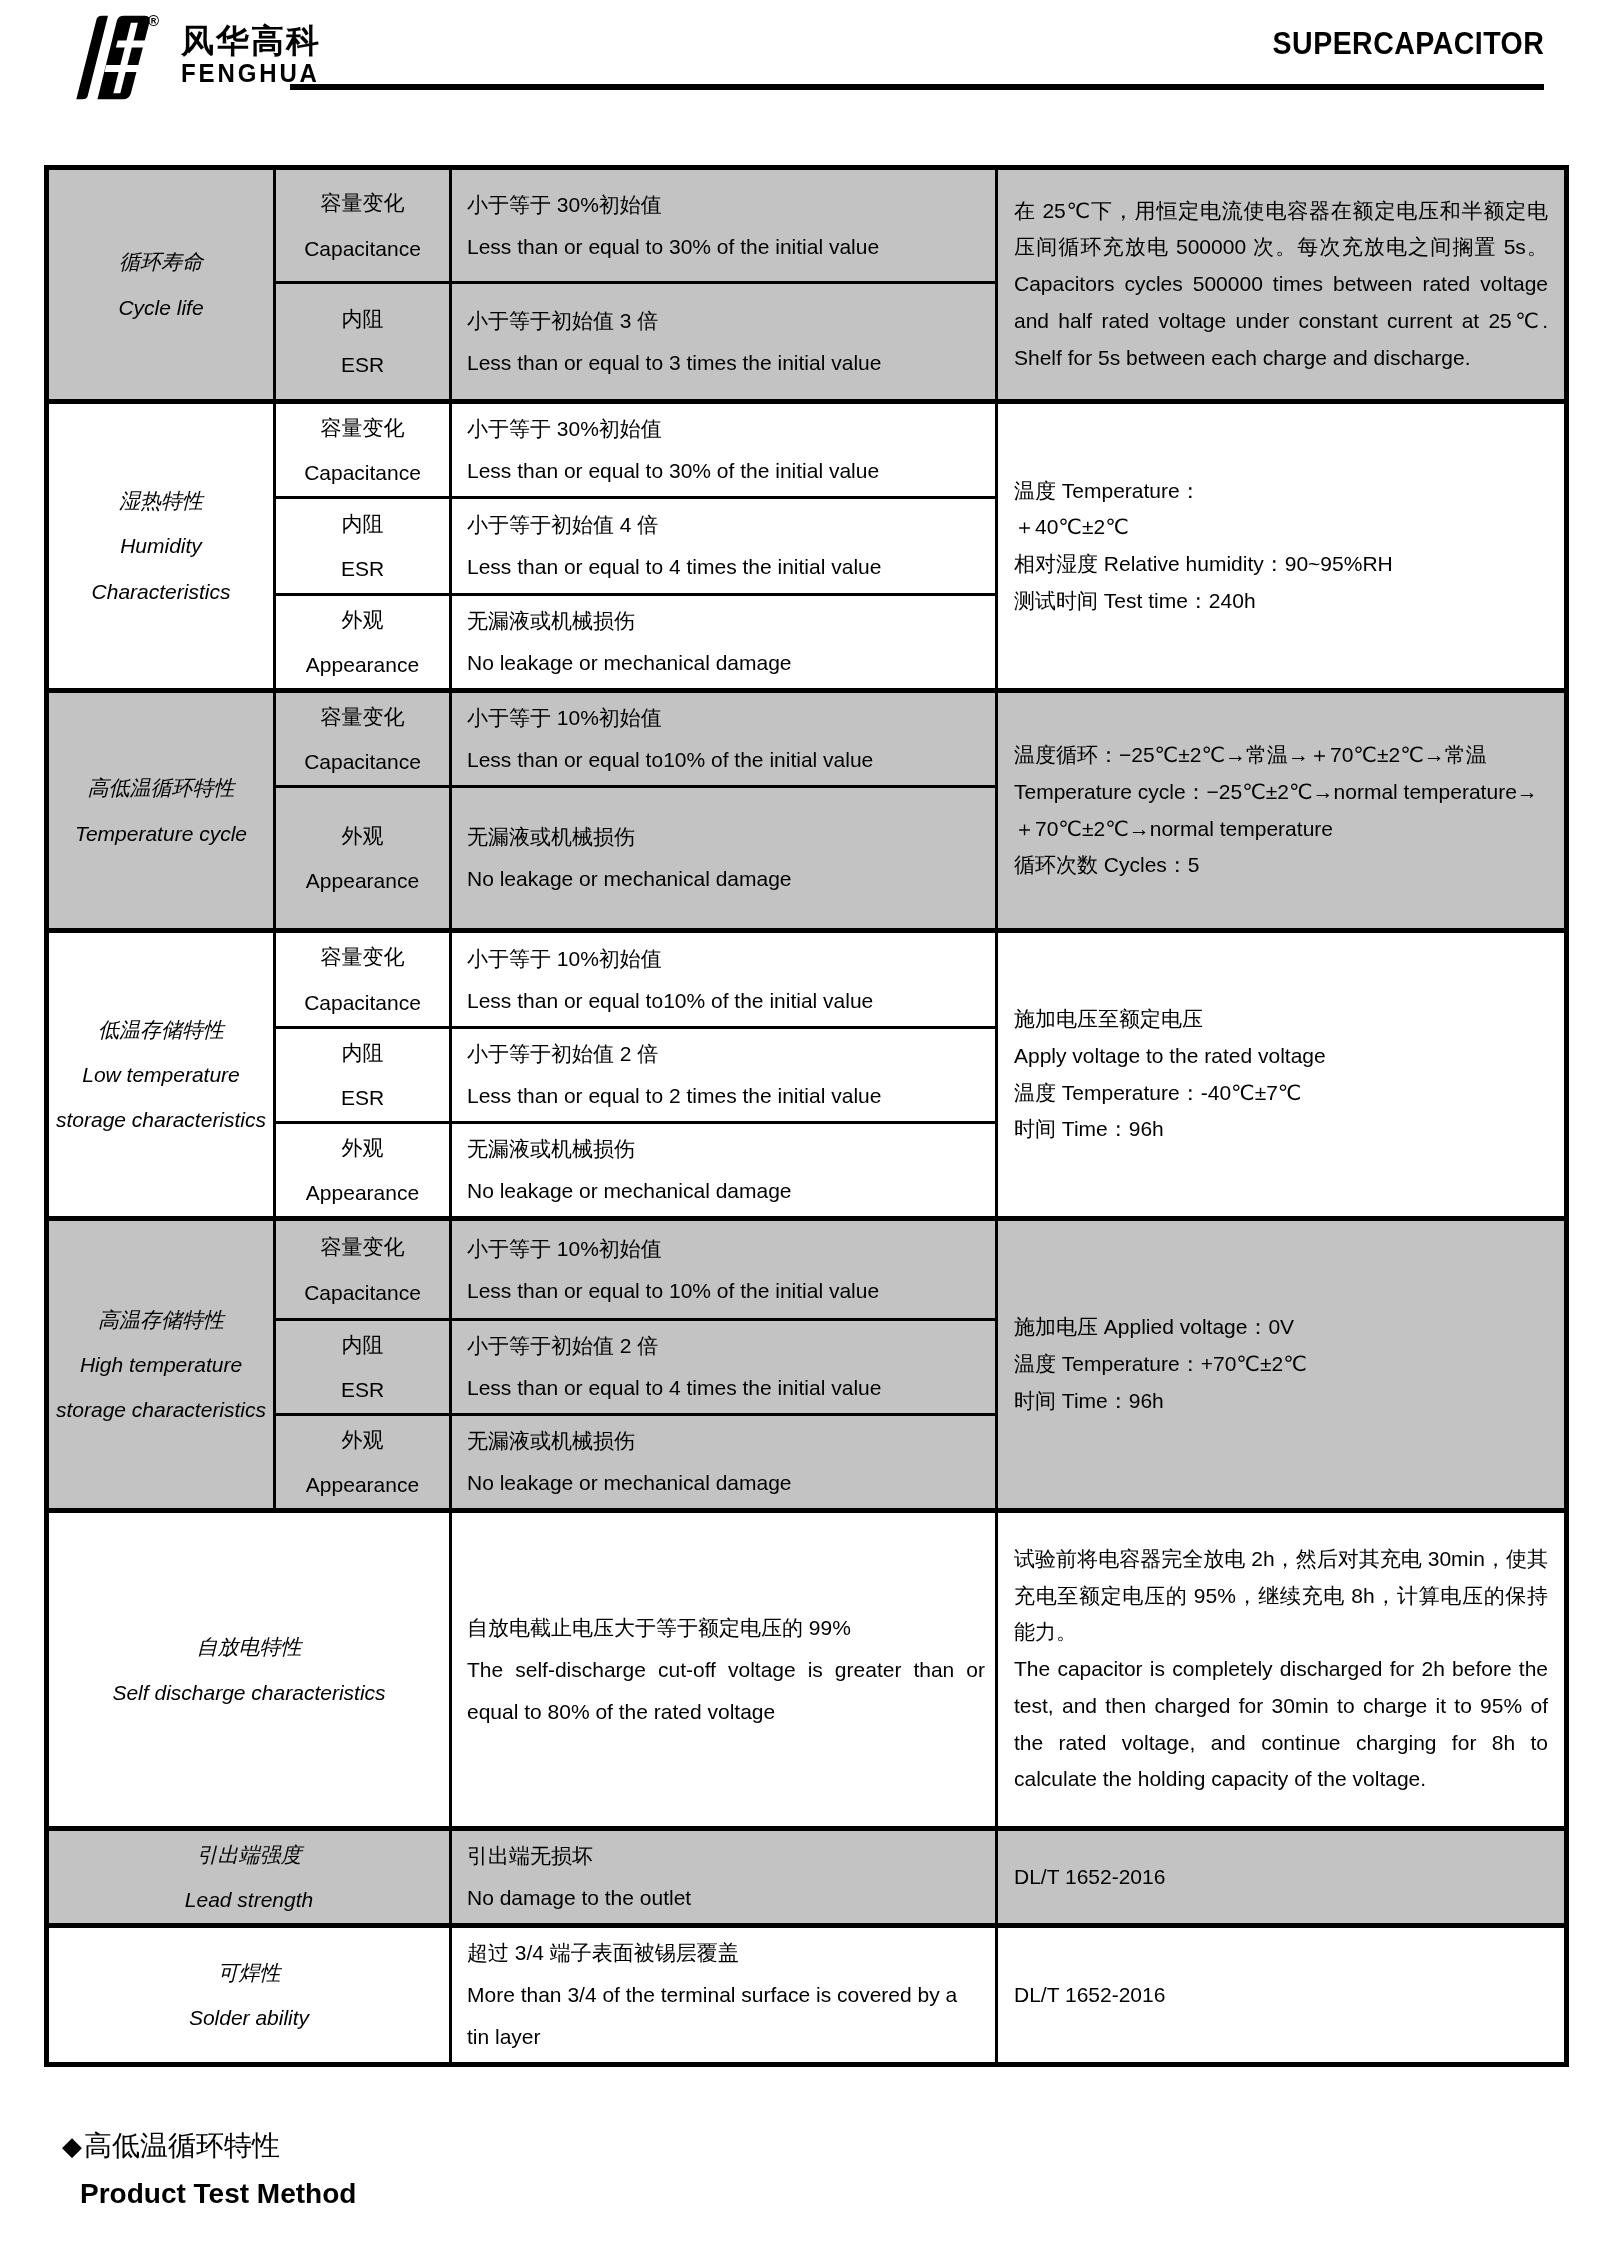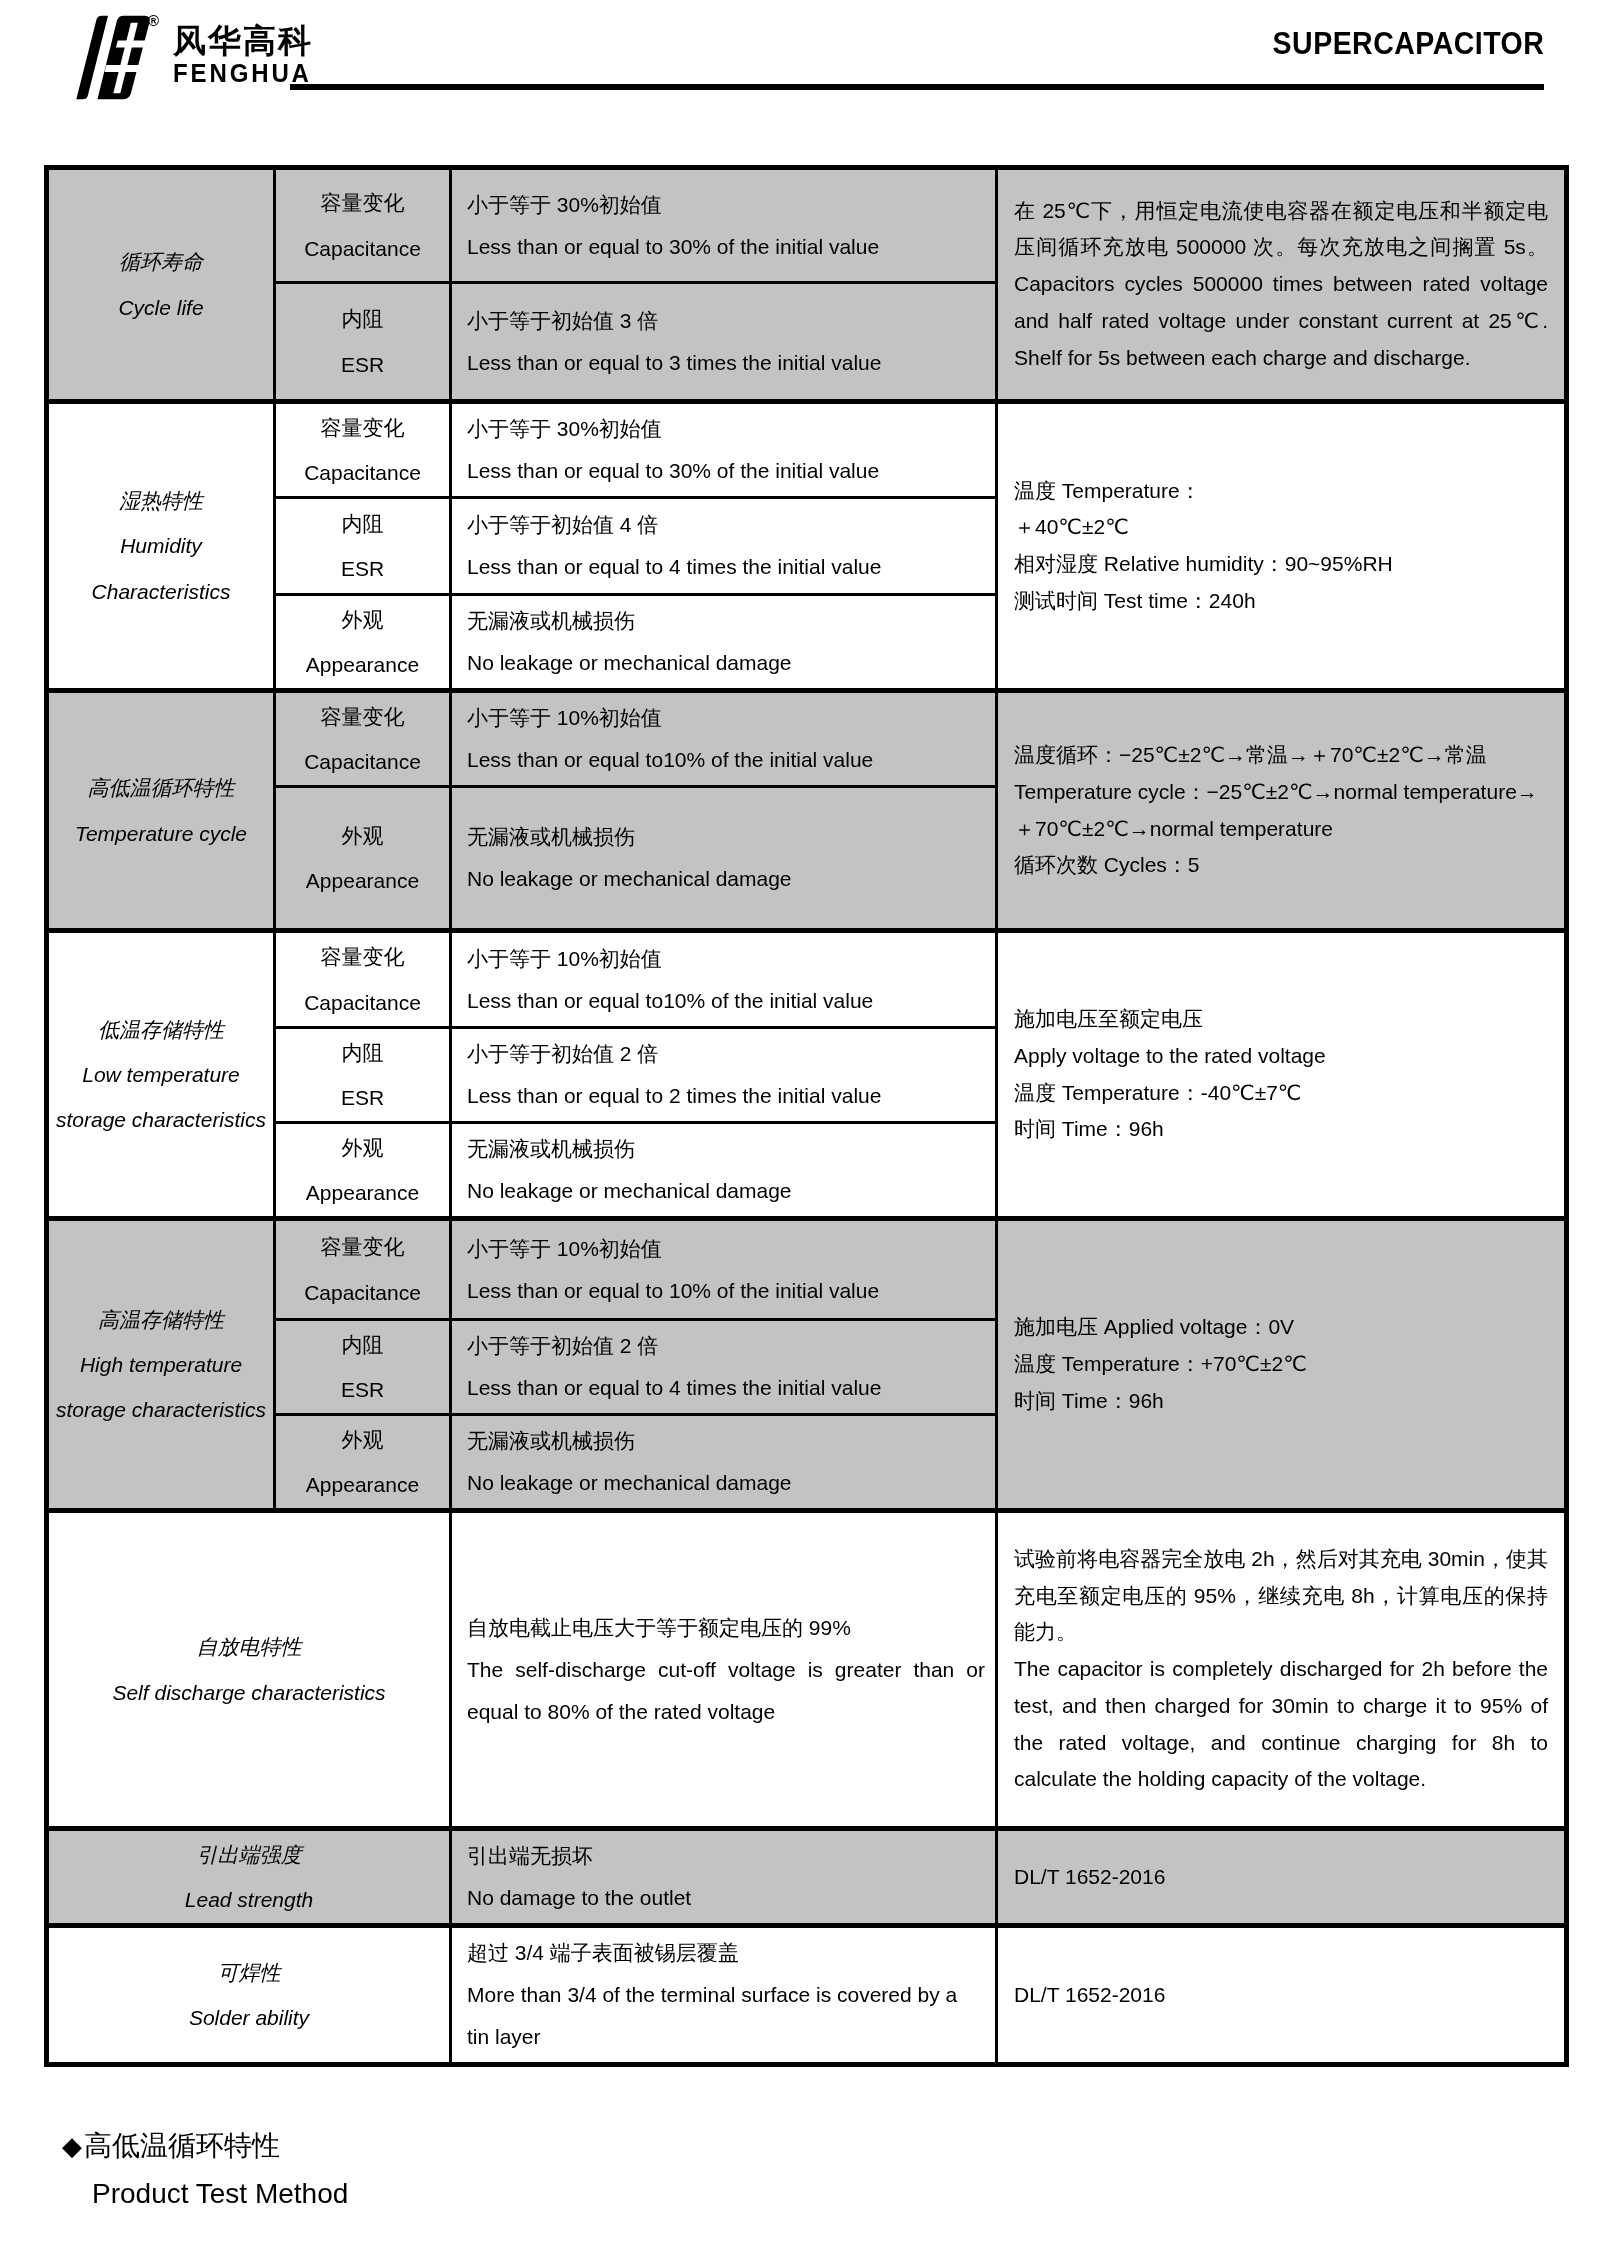--- a/index.html
+++ b/index.html
@@ -4,21 +4,21 @@
 <style>
   html,body{margin:0;padding:0;background:#ffffff;}
   .page{position:relative;width:1604px;height:2262px;background:#ffffff;
         font-family:"Liberation Sans","DejaVu Sans",sans-serif;color:#000;}
 
   
   .hdr{position:absolute;left:0;top:0;width:1604px;height:120px;}
   .logo{position:absolute;left:62px;top:14px;display:flex;align-items:flex-start;}
   .logo-mark{width:92px;height:88px;}
   .logo-reg{font-size:15px;font-weight:700;margin:-2px 2px 0 -6px;}
-  .logo-text{margin-left:12px;margin-top:8px;}
+  .logo-text{margin-left:20px;margin-top:8px;}
   .logo-cn{font-size:33px;font-weight:700;letter-spacing:2px;line-height:1.15;}
   .logo-en{font-size:25px;font-weight:700;letter-spacing:3px;line-height:1.1;
            transform:scaleX(.96);transform-origin:left;}
   .doc-title{position:absolute;right:60px;top:26px;font-size:31px;font-weight:700;
              letter-spacing:.5px;transform:scaleX(.92);transform-origin:right;}
   .hdr-rule{position:absolute;left:290px;right:60px;top:84px;height:6px;background:#000;}
 
   
   table.spec{position:absolute;left:44px;top:165px;width:1520px;
              border-collapse:collapse;table-layout:fixed;
@@ -31,21 +31,21 @@
   td.c-label{text-align:center;white-space:pre-line;line-height:2.15;padding:0 6px;font-style:italic;}
   td.c-sub{text-align:center;white-space:pre-line;line-height:2.15;padding:0 4px;}
   td.c-crit{text-align:left;white-space:pre-line;line-height:2.0;padding:4px 10px 4px 15px;}
   td.c-cond{text-align:left;white-space:pre-line;line-height:1.75;padding:6px 16px;}
   td.justify{text-align:justify;}
 
   
   .footer{position:absolute;left:62px;top:2122px;font-size:28px;line-height:1.7;}
   .footer-cn{display:flex;align-items:center;}
   .footer-diamond{font-size:26px;margin-right:2px;}
-  .footer-en{margin-left:30px;}
+  .footer-en{margin-left:18px;font-weight:bold;}
 </style>
 </head>
 <body>
 
 <div class="page">
 
   <div class="hdr">
     <div class="logo">
       <svg class="logo-mark" viewBox="0 0 100 100">
         <path d="M14 97 L37 6 Q38 2 43 2 L50 2 L27 93 Q26 97 21 97 Z" fill="#000"></path>

